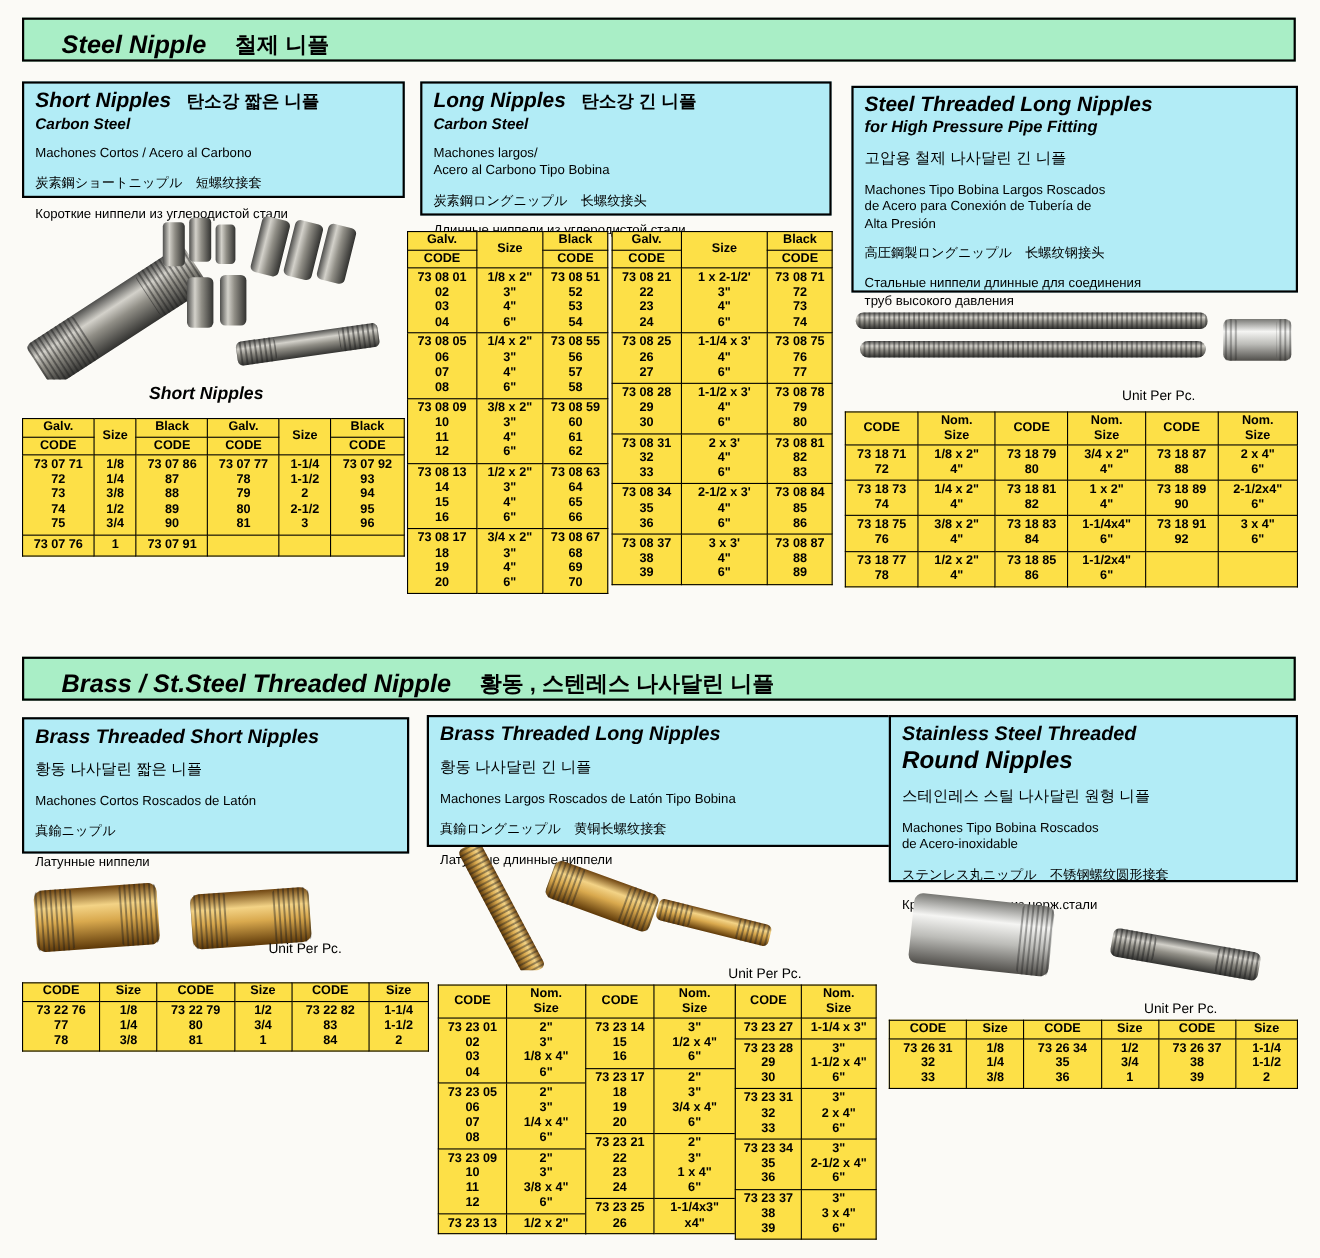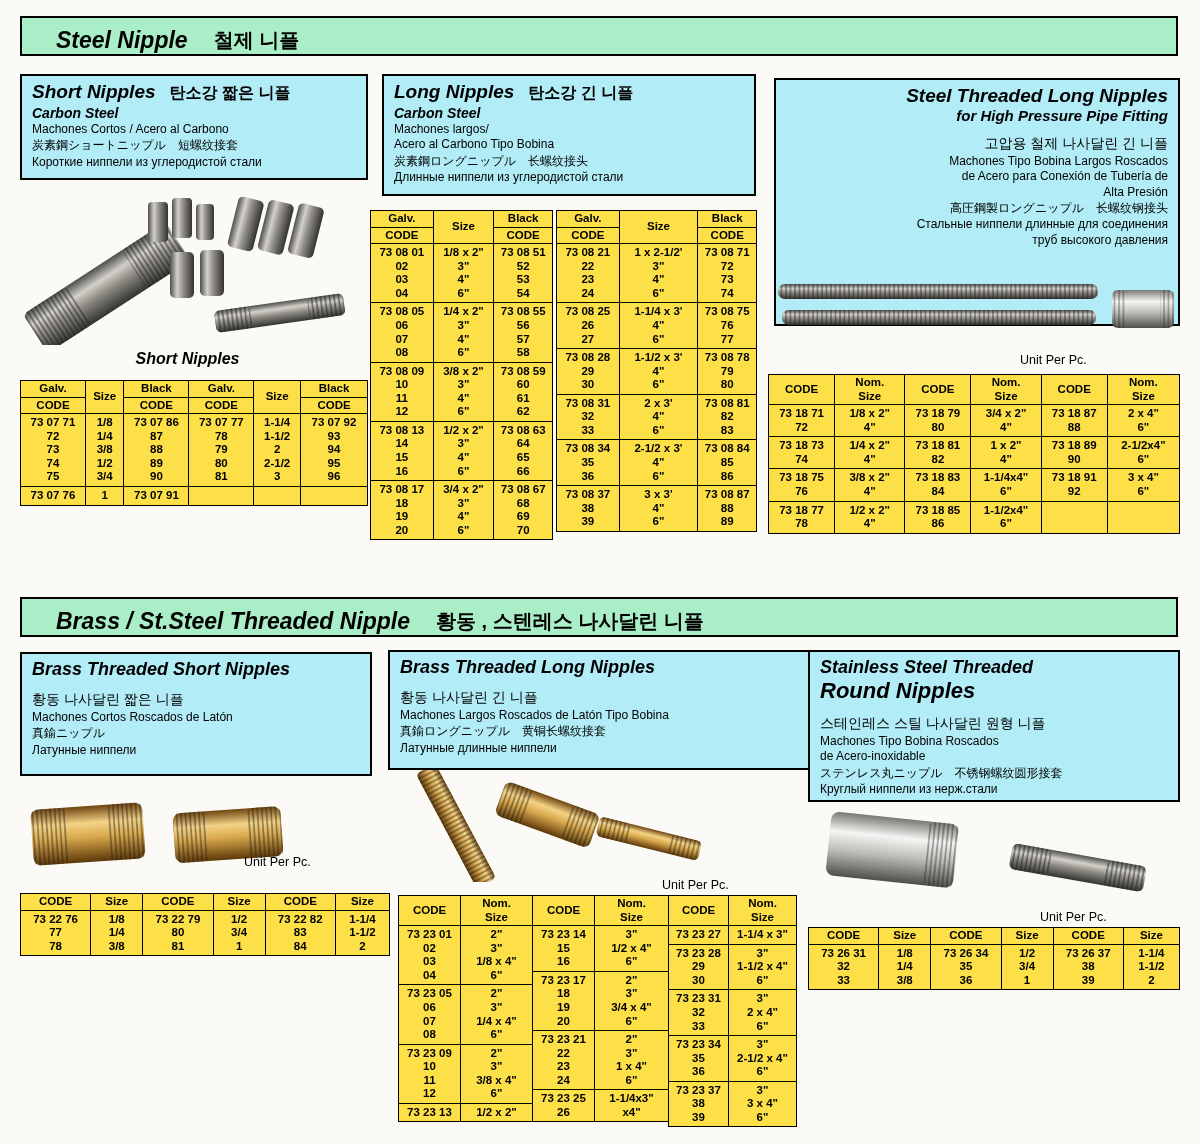--- a/index.html
+++ b/index.html
@@ -15,25 +15,25 @@
   .banner2{left:20px;top:597px;width:1158px;height:40px;}
 
   
   .cyan{background:#b2ecf6;border:2px solid #000;box-sizing:border-box;padding:5px 10px;}
   .ttl-row{display:flex;align-items:baseline;gap:14px;}
   .t-en{font-style:italic;font-weight:bold;font-size:19px;}
   .t-en2{font-style:italic;font-weight:bold;font-size:15px;}
   .t-ko{font-weight:bold;font-size:16px;}
   .t-sub{font-style:italic;font-weight:bold;font-size:14px;margin-top:1px;}
   .t-ko-line{font-weight:normal;font-size:14px;margin-top:11px;}
-  .t-sm{font-size:12px;line-height:1.28;margin-top:1px;}
+  .t-sm{font-size:12px;line-height:1.28;margin-top:12px;}
 
   .sn-head{left:20px;top:74px;width:348px;height:106px;}
   .ln-head{left:382px;top:74px;width:374px;height:122px;}
-  .st-head{left:774px;top:78px;width:406px;height:248px;text-align:right;}
+  .st-head{left:774px;top:78px;width:406px;height:188px;}
   .bs-head{left:20px;top:652px;width:352px;height:124px;}
   .bl-head{left:388px;top:650px;width:432px;height:120px;}
   .ss-head{left:808px;top:650px;width:372px;height:152px;}
 
   
   .sn-photo{left:20px;top:190px;width:335px;height:155px;}
   .st-photo{left:776px;top:276px;width:404px;height:72px;}
   .bs-photo{left:24px;top:780px;width:290px;height:102px;}
   .bl-photo{left:396px;top:770px;width:310px;height:112px;}
   .ss-photo{left:814px;top:802px;width:350px;height:106px;}

